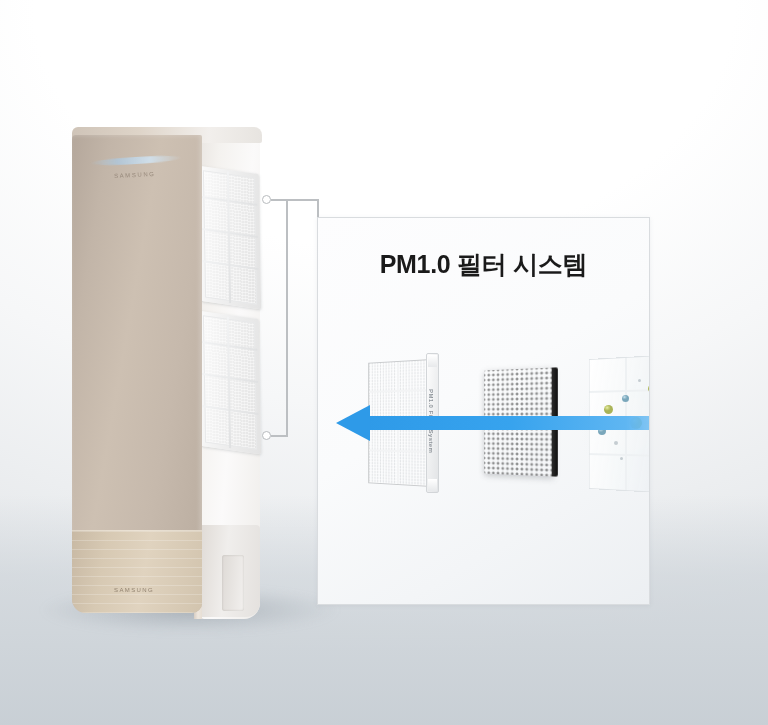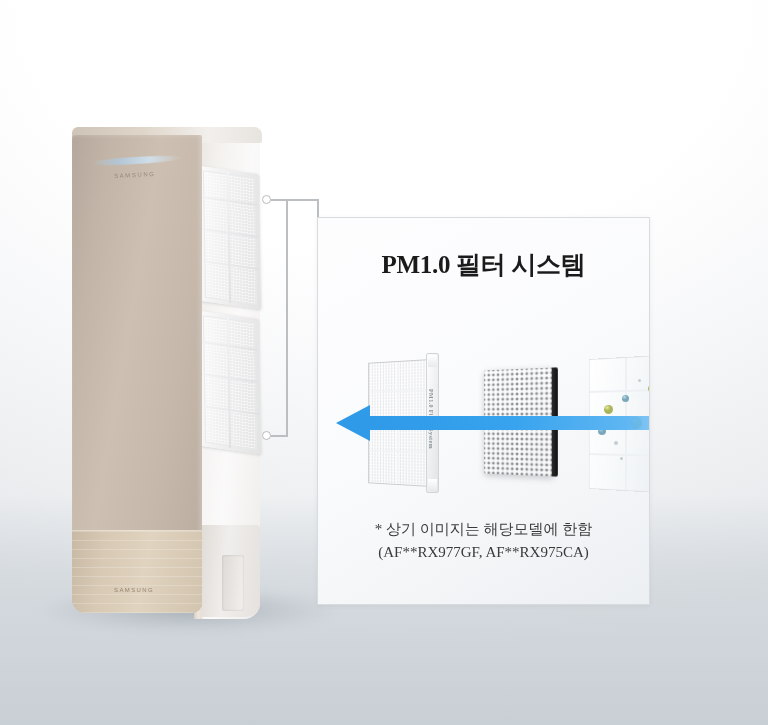--- a/index.html
+++ b/index.html
@@ -134,21 +134,20 @@
     background:#ffffff; border:1.5px solid #b8bbbe;
   }
 
   
   #panel{
     position:absolute; left:317px; top:217px; width:333px; height:388px;
     background:linear-gradient(150deg,#fdfdfe 0%,#fafbfc 45%,#f3f5f7 75%,#eceff2 100%);
     border:1px solid #d9dcdf;
     box-shadow:0 1px 4px rgba(130,140,150,.12);
     overflow:hidden;
-    font-family:Liberation Serif, serif;
   }
   #panelTitle{
     position:absolute; left:0; right:0; top:30px;
     text-align:center; font-size:25px; font-weight:bold;
     color:#1a1a1a; letter-spacing:-.3px;
   }
   #labels{
     position:absolute; left:0; right:0; top:88px;
     display:flex; justify-content:center; gap:26px;
     font-size:17px; font-weight:bold; color:#2f8fe4;
@@ -348,18 +347,14 @@
         <span class="speck" style="left:52px; top:30px; width:3px; height:3px;"></span>
         <span class="speck" style="left:34px; top:108px;width:3px; height:3px;"></span>
       </div>
 
       <div id="arrow">
         <div id="arrowShaft"></div>
         <div id="arrowHead"></div>
       </div>
     </div>
 
-    <div id="caption">
-      <div>* 상기 이미지는 해당모델에 한함</div>
-      <div>(AF**RX977GF, AF**RX975CA)</div>
-    </div>
   </div>
 </div>
 
 </body></html>

